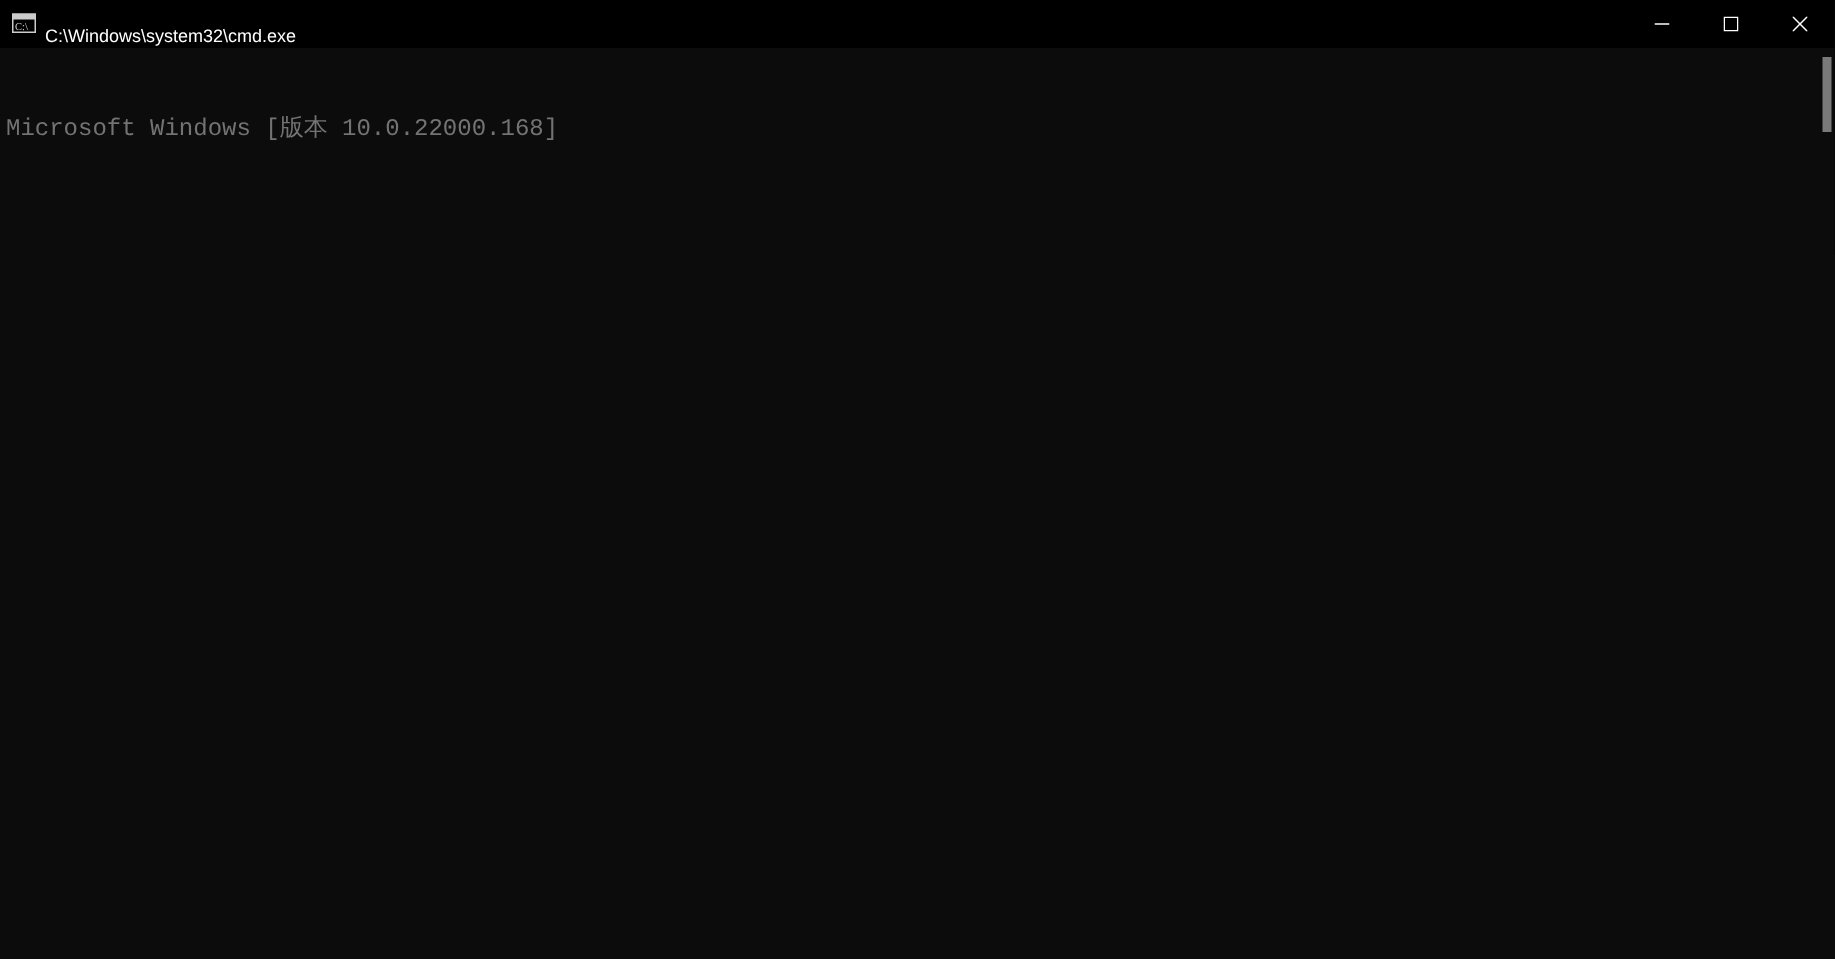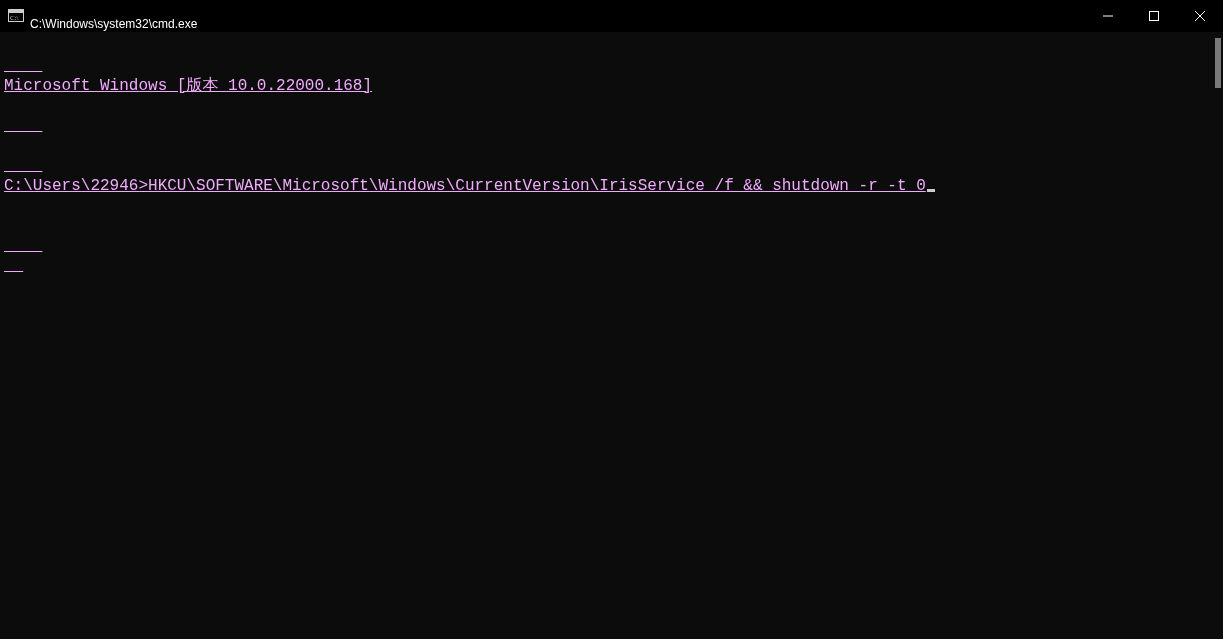--- a/index.html
+++ b/index.html
@@ -60,29 +60,28 @@
   .win-btn svg {
     width: 10px;
     height: 10px;
     stroke: #ffffff;
     stroke-width: 1;
     fill: none;
   }
   .terminal {
     flex: 1 1 auto;
     background: #0c0c0c;
-    color: #f0abfc;
+    color: #737373;
     font-family: "NSimSun", "SimSun", Consolas, "Courier New", monospace;
     font-size: 16px;
     line-height: 20px;
     padding: 4px 4px 4px 4px;
     white-space: pre;
     position: relative;
     overflow: hidden;
-    text-decoration: underline;
   }
   .terminal .line {
     white-space: pre;
   }
   .cursor {
     display: inline-block;
     width: 8px;
     height: 3px;
     background: #cccccc;
     vertical-align: baseline;
@@ -138,19 +137,18 @@
             <line x1="0" y1="0" x2="10" y2="10"></line>
             <line x1="10" y1="0" x2="0" y2="10"></line>
           </svg>
       </div>
     </div>
   </div>
 
   <div class="terminal">
     <div class="line">Microsoft Windows [版本 10.0.22000.168]</div>
     <div class="line"></div>
-    <div class="line"><span>C:\Users\22946&gt;</span><span>HKCU\SOFTWARE\Microsoft\Windows\CurrentVersion\IrisService /f &amp;&amp; shutdown -r -t 0</span><span class="cursor"></span></div>
 
     <div class="scrollbar-track">
       <div class="scrollbar-thumb"></div>
     </div>
   </div>
 </div>
 
 </body></html>

